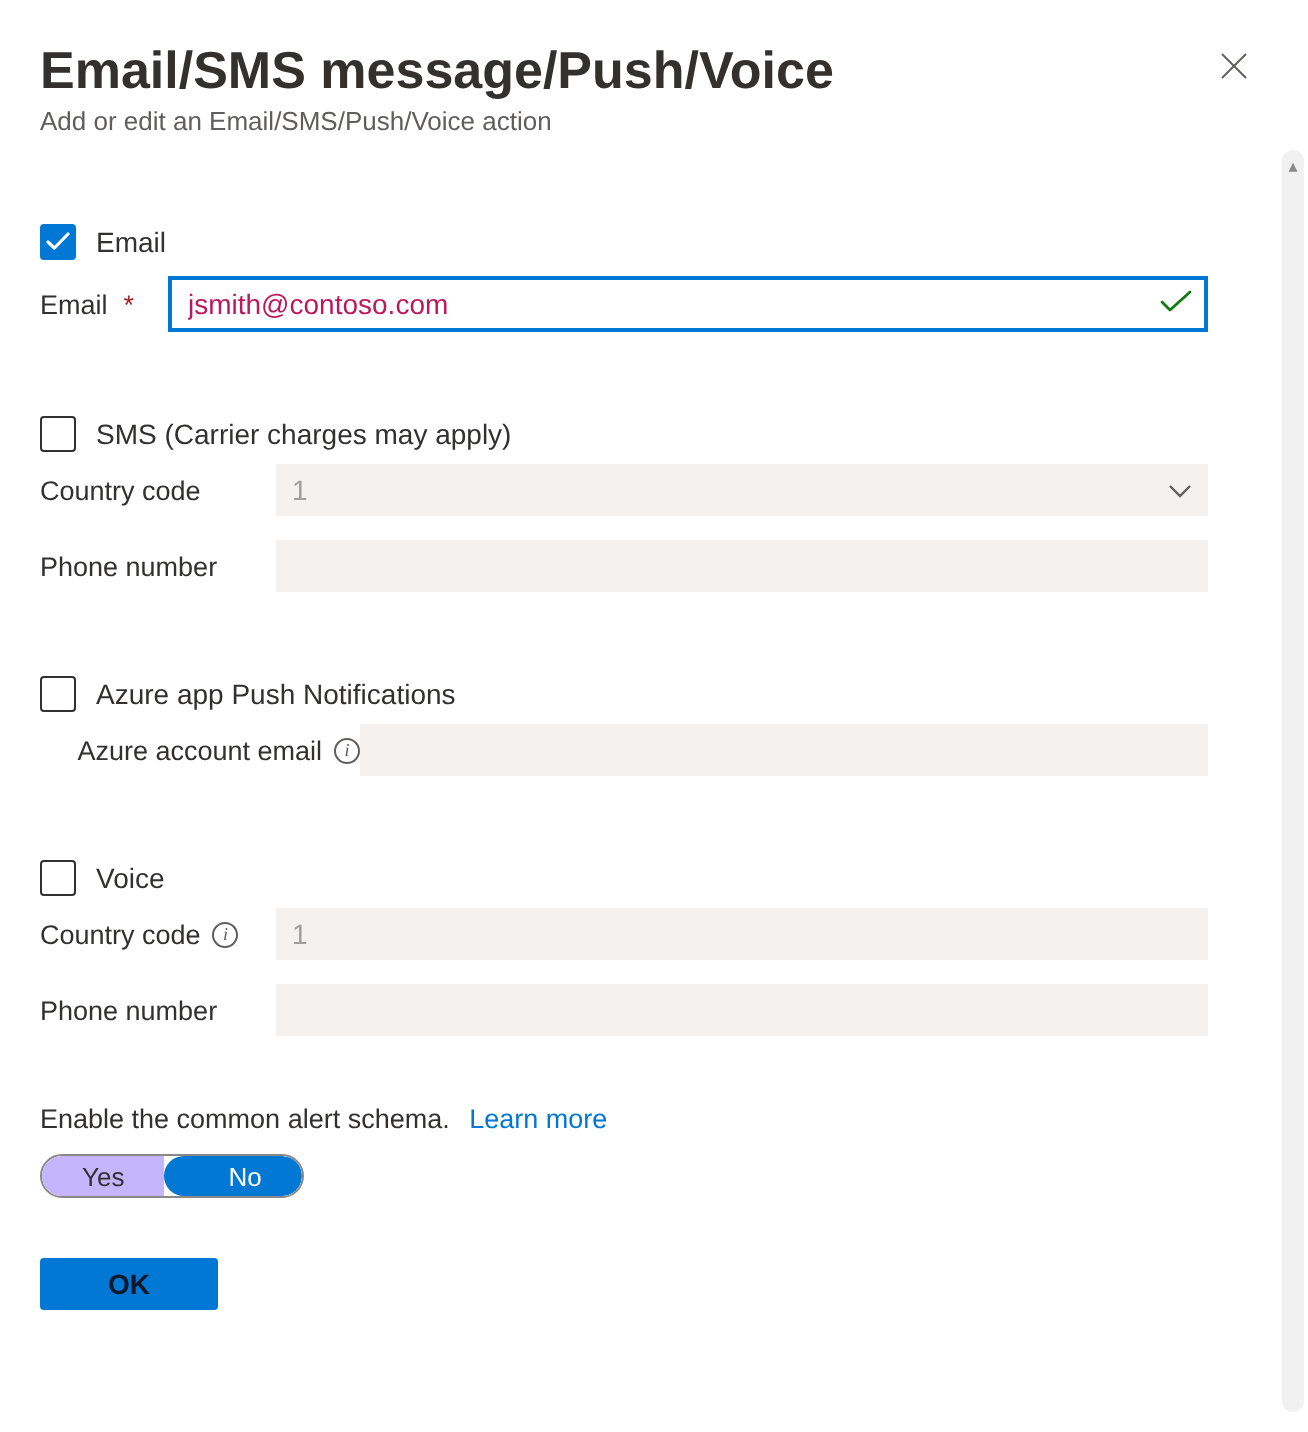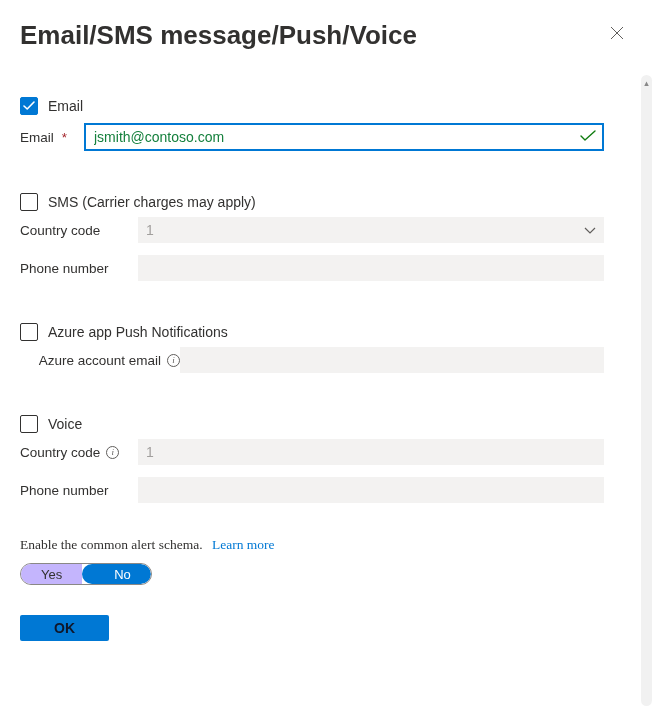--- a/index.html
+++ b/index.html
@@ -119,39 +119,39 @@
     font-size: 14px;
     border: none;
     background: #f3f2f1;
     color: #605e5c;
     outline: none;
   }
   .input.active {
     background: #fff;
     border: 2px solid #0078d4;
     height: 28px;
-    color: #15803d;
+    color: #be185d;
     padding-right: 30px;
   }
   .input-wrap { position: relative; flex: 1; display: flex; }
   .valid-ck {
     position: absolute;
     right: 8px; top: 50%;
     transform: translateY(-50%);
     color: #107c10;
     pointer-events: none;
   }
   .input.disabled, .select.disabled {
     background: #f3f2f1;
     color: #a19f9d;
     cursor: default;
   }
   .select { display:flex; align-items:center; justify-content:space-between; cursor:pointer; }
   .chevron svg { stroke:#605e5c; }
-  .alert-schema-row { font-size: 13.5px; margin-bottom: 10px; font-family: Liberation Serif, serif; }
+  .alert-schema-row { font-size: 13.5px; margin-bottom: 10px; }
   .learn-link { color: #0078d4; margin-left: 6px; cursor: pointer; }
   .toggle-pill {
     display:inline-flex;
     border:1px solid #8a8886;
     border-radius: 14px;
     overflow:hidden;
     height: 22px;
     font-size: 13px;
     cursor:pointer;
     margin-bottom: 30px;
@@ -182,20 +182,21 @@
   .big-gap { margin-top: 8px; margin-bottom: 6px; }
 </style>
 </head>
 <body>
 
 <div class="container">
 
   <div class="header">
     <div class="title-block">
       <h1>Email/SMS message/Push/Voice</h1>
+      <div class="subtitle">Add or edit an Email/SMS/Push/Voice action</div>
     </div>
     <div class="close-x">
       <svg width="14" height="14" viewBox="0 0 14 14">
           <line x1="1" y1="1" x2="13" y2="13" stroke="#605e5c" stroke-width="1"></line>
           <line x1="13" y1="1" x2="1" y2="13" stroke="#605e5c" stroke-width="1"></line>
         </svg>
     </div>
   </div>
 
   <div class="content">

